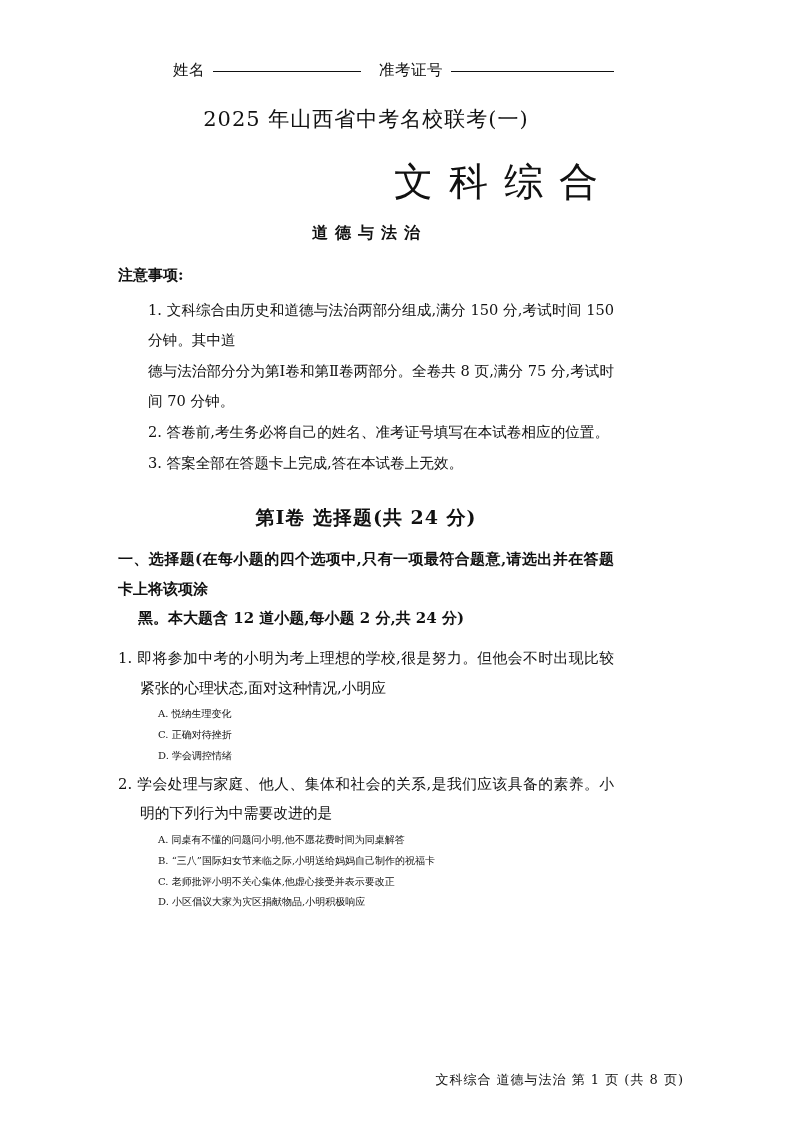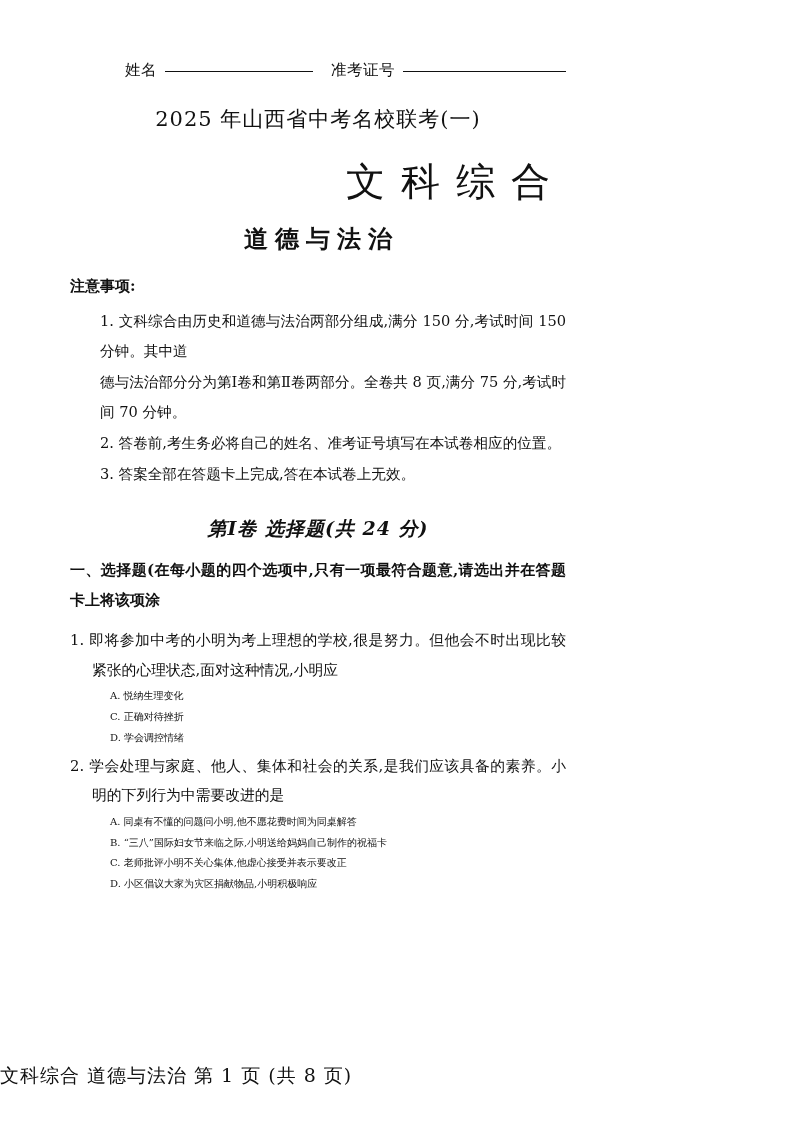--- a/index.html
+++ b/index.html
@@ -14,20 +14,21 @@
     color: #111111;
     position: relative;
     overflow: hidden;
   }
   .page {
     width: 636px;
     height: 1131px;
     box-sizing: border-box;
     padding: 60px 70px 30px 70px;
     position: relative;
+    margin-left: 48px;
   }
 
   
   .idline {
     display: flex;
     align-items: baseline;
     font-size: 15.5px;
     margin-left: 55px;
     margin-bottom: 24px;
     letter-spacing: 0.5px;
@@ -54,21 +55,21 @@
   .title-subject {
     text-align: right;
     font-size: 39px;
     font-weight: normal;
     letter-spacing: 16px;
     margin: 10px 0 14px 0;
     text-indent: 16px;
   }
   .title-subject2 {
     text-align: center;
-    font-size: 24px;
+    font-size: 16px;
     font-weight: bold;
     letter-spacing: 7px;
     margin: 0 0 22px 0;
     text-indent: 7px;
   }
 
   
   .notice-head {
     font-size: 15px;
     font-weight: bold;
@@ -82,21 +83,20 @@
     text-align: justify;
   }
 
   
   .sec-head {
     text-align: center;
     font-size: 19px;
     font-weight: bold;
     margin: 28px 0 14px 0;
     letter-spacing: 1px;
-    font-style: italic;
   }
   .q-intro {
     font-size: 15px;
     font-weight: bold;
     line-height: 1.95;
     text-align: justify;
     margin-bottom: 10px;
   }
   .q-intro .l2 { display: block; padding-left: 20px; }
 
@@ -118,22 +118,22 @@
     line-height: 2.08;
     padding-left: 40px;
   }
 
   
   .footer {
     position: absolute;
     left: 0;
     right: 0;
     bottom: 42px;
-    text-align: left;
-    font-size: 19px;
+    text-align: right;
+    font-size: 13px;
     letter-spacing: 1px;
   }
 </style>
 </head>
 <body>
 
 <div class="page">
 
   <div class="idline">
     <span class="lbl">姓名</span>
@@ -149,20 +149,21 @@
   <div class="notice-head">注意事项:</div>
   <div class="notice-item">1. 文科综合由历史和道德与法治两部分组成,满分 150 分,考试时间 150 分钟。其中道</div>
   <div class="notice-item">德与法治部分分为第Ⅰ卷和第Ⅱ卷两部分。全卷共 8 页,满分 75 分,考试时间 70 分钟。</div>
   <div class="notice-item">2. 答卷前,考生务必将自己的姓名、准考证号填写在本试卷相应的位置。</div>
   <div class="notice-item">3. 答案全部在答题卡上完成,答在本试卷上无效。</div>
 
   <div class="sec-head">第Ⅰ卷  选择题(共 24 分)</div>
 
   <div class="q-intro">
     <span>一、选择题(在每小题的四个选项中,只有一项最符合题意,请选出并在答题卡上将该项涂</span>
+    <span class="l2">黑。本大题含 12 道小题,每小题 2 分,共 24 分)</span>
   </div>
 
   <div class="question">
     <div class="q-stem">
       <span class="qnum">1.</span>
       <span>即将参加中考的小明为考上理想的学校,很是努力。但他会不时出现比较紧张的心理状态,面对这种情况,小明应</span>
     </div>
     <div class="options">
       <div class="option">A. 悦纳生理变化</div>
       <div class="option">C. 正确对待挫折</div>

